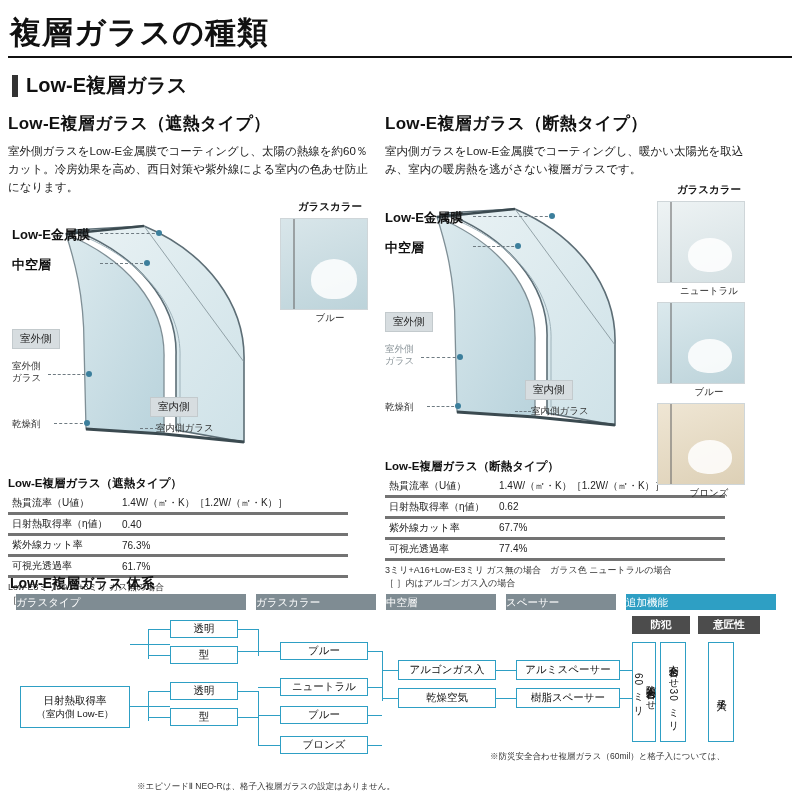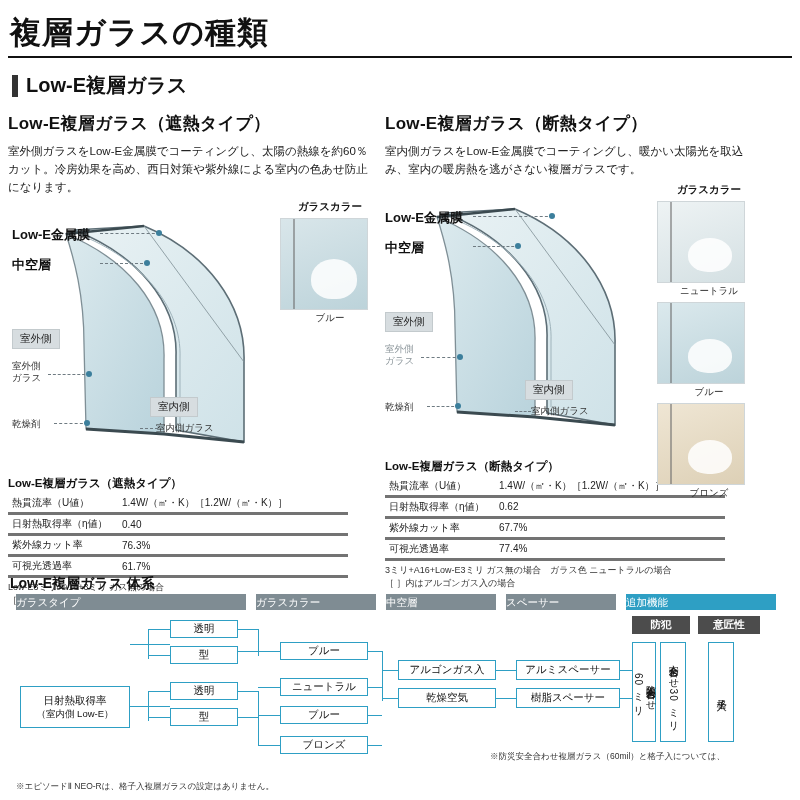--- a/index.html
+++ b/index.html
@@ -363,16 +363,16 @@
     <div class="ln" style="left:360px;top:151px;width:14px;height:1px;"></div>
     <div class="ln" style="left:374px;top:76px;width:16px;height:1px;"></div>
     <div class="ln" style="left:374px;top:104px;width:16px;height:1px;"></div>
 
     <div class="ln" style="left:488px;top:76px;width:20px;height:1px;"></div>
     <div class="ln" style="left:488px;top:104px;width:20px;height:1px;"></div>
     <div class="ln" style="left:612px;top:76px;width:12px;height:1px;"></div>
     <div class="ln" style="left:612px;top:104px;width:12px;height:1px;"></div>
 
     <div class="footnote" style="left:482px;top:156px;width:300px;">※防災安全合わせ複層ガラス（60mil）と格子入については、</div>
-    <div class="footnote" style="left:8px;top:186px;width:500px;">※エピソードⅡ NEO-Rは、格子入複層ガラスの設定はありません。</div>
+    <div class="footnote" style="left:8px;top:186px;width:500px;text-align:center;">※エピソードⅡ NEO-Rは、格子入複層ガラスの設定はありません。</div>
   </div>
 
 </div>
 
 </body></html>

